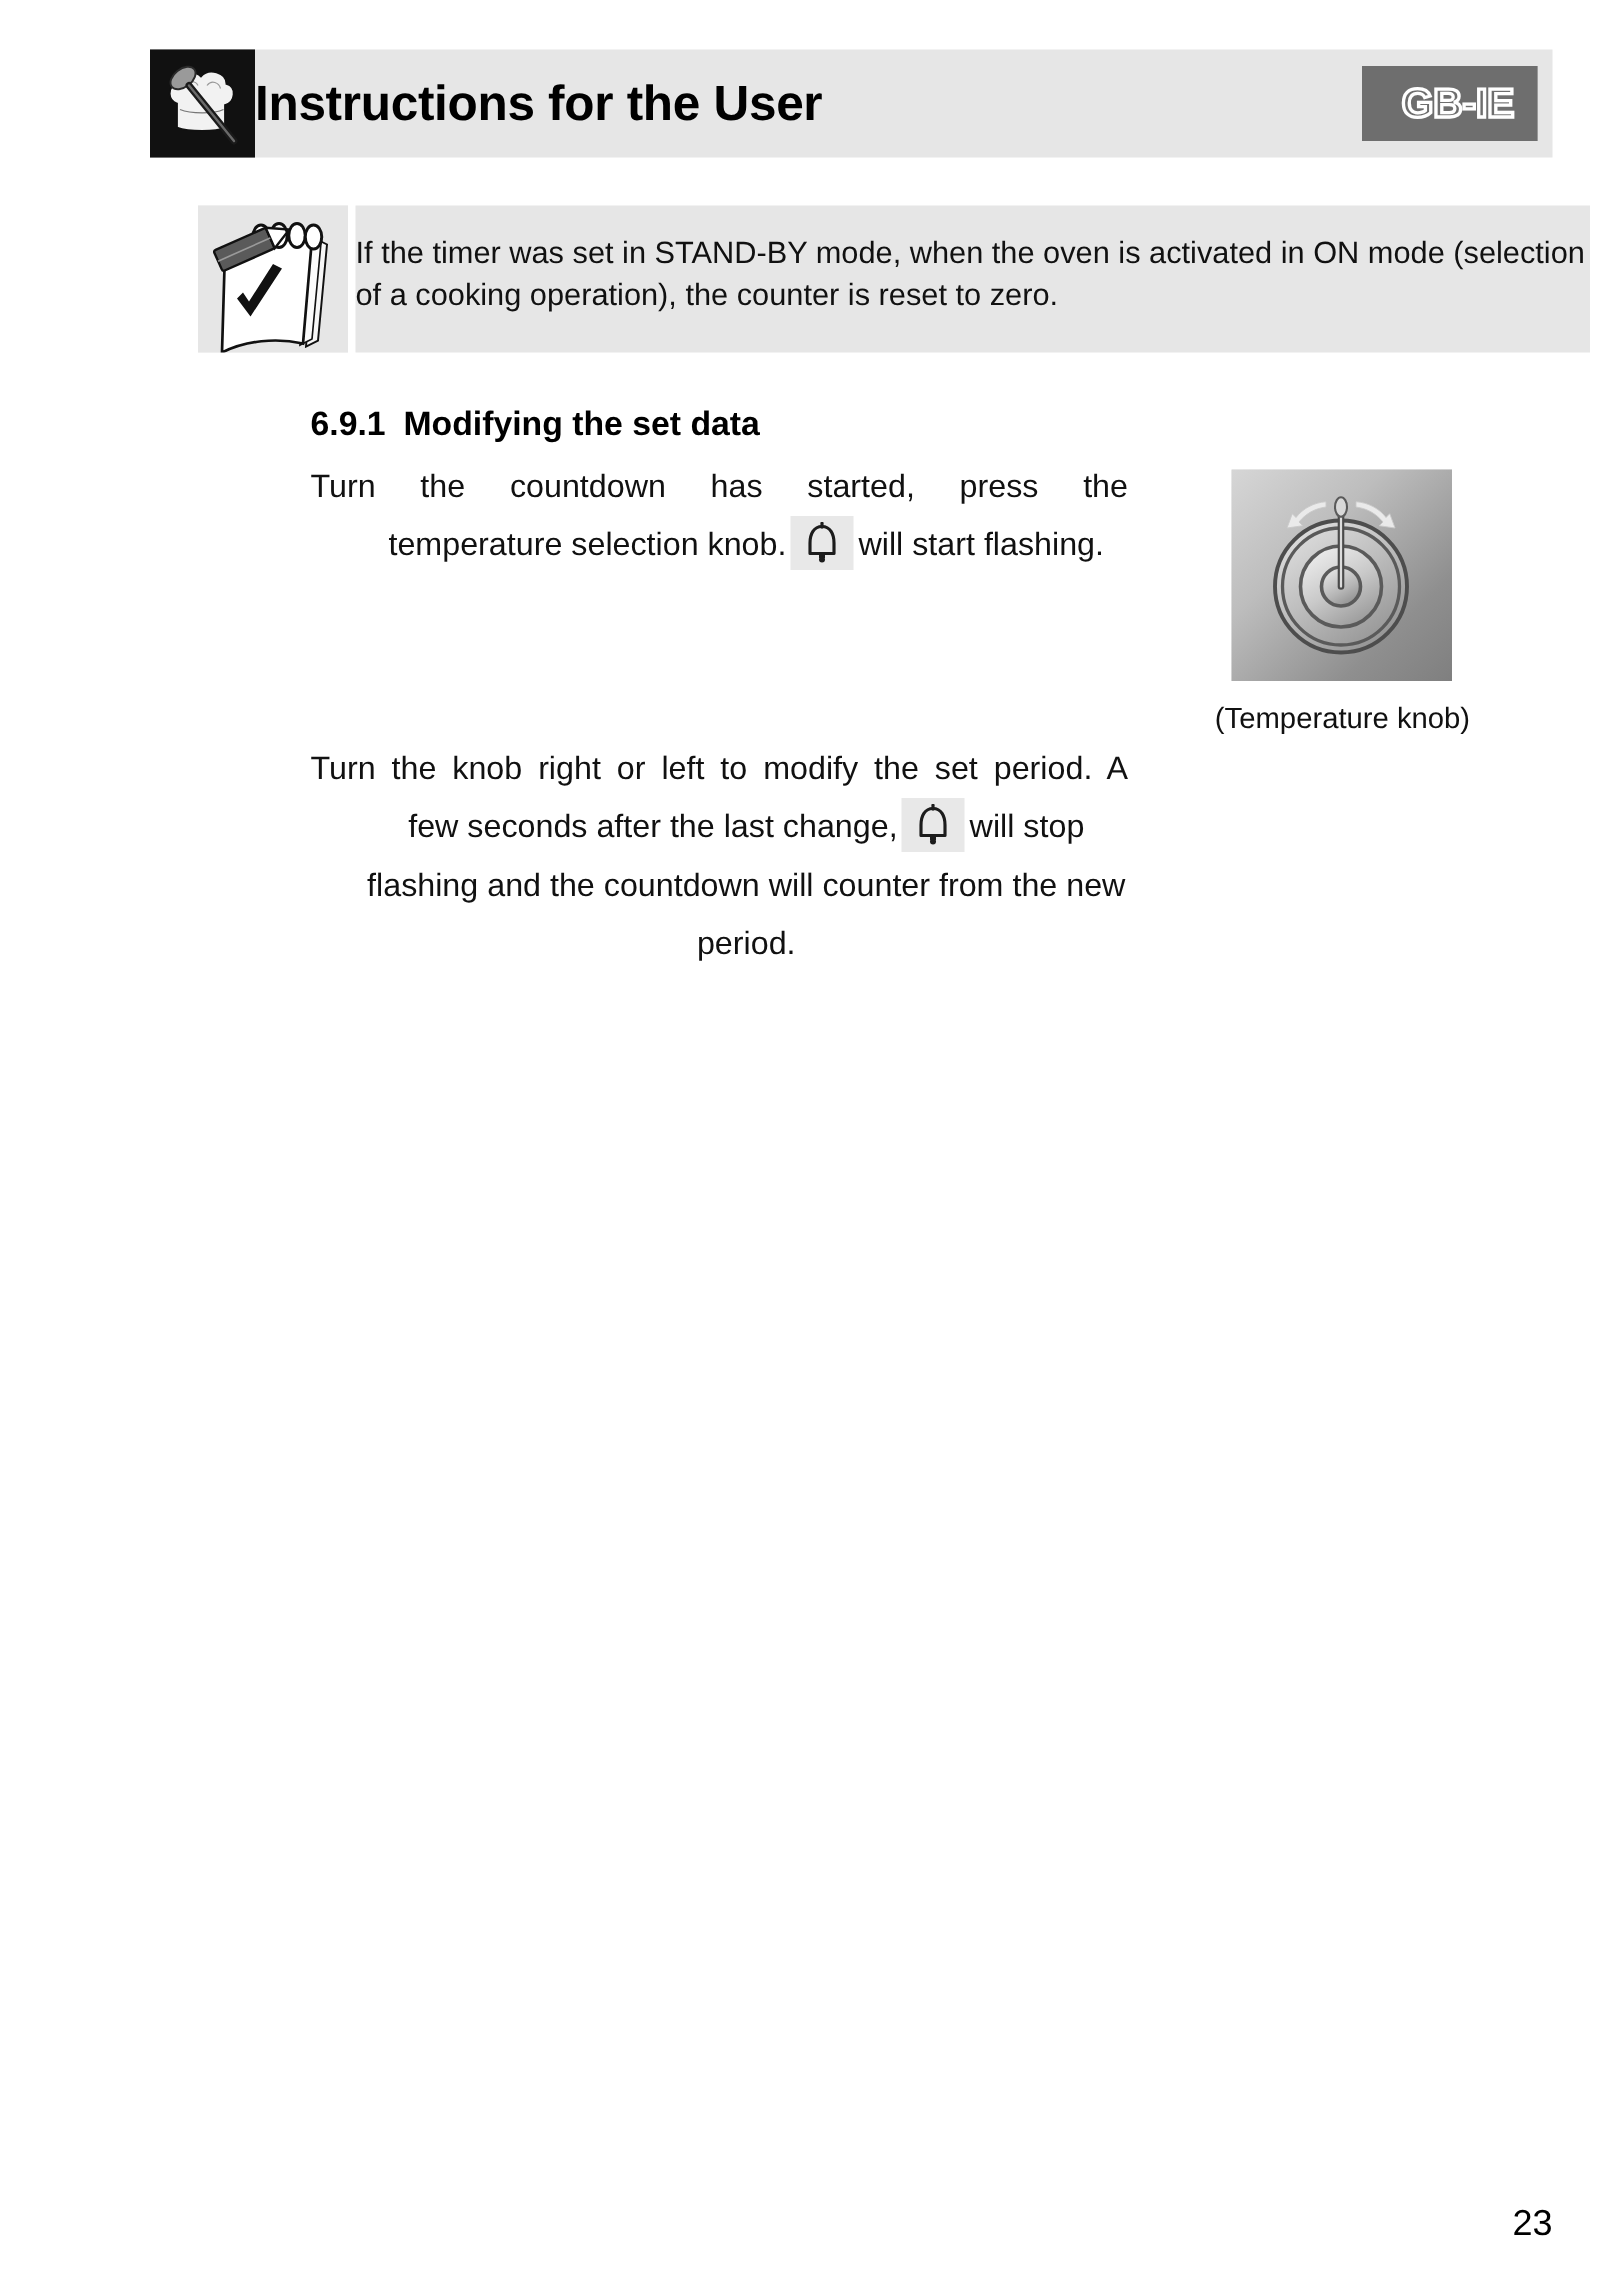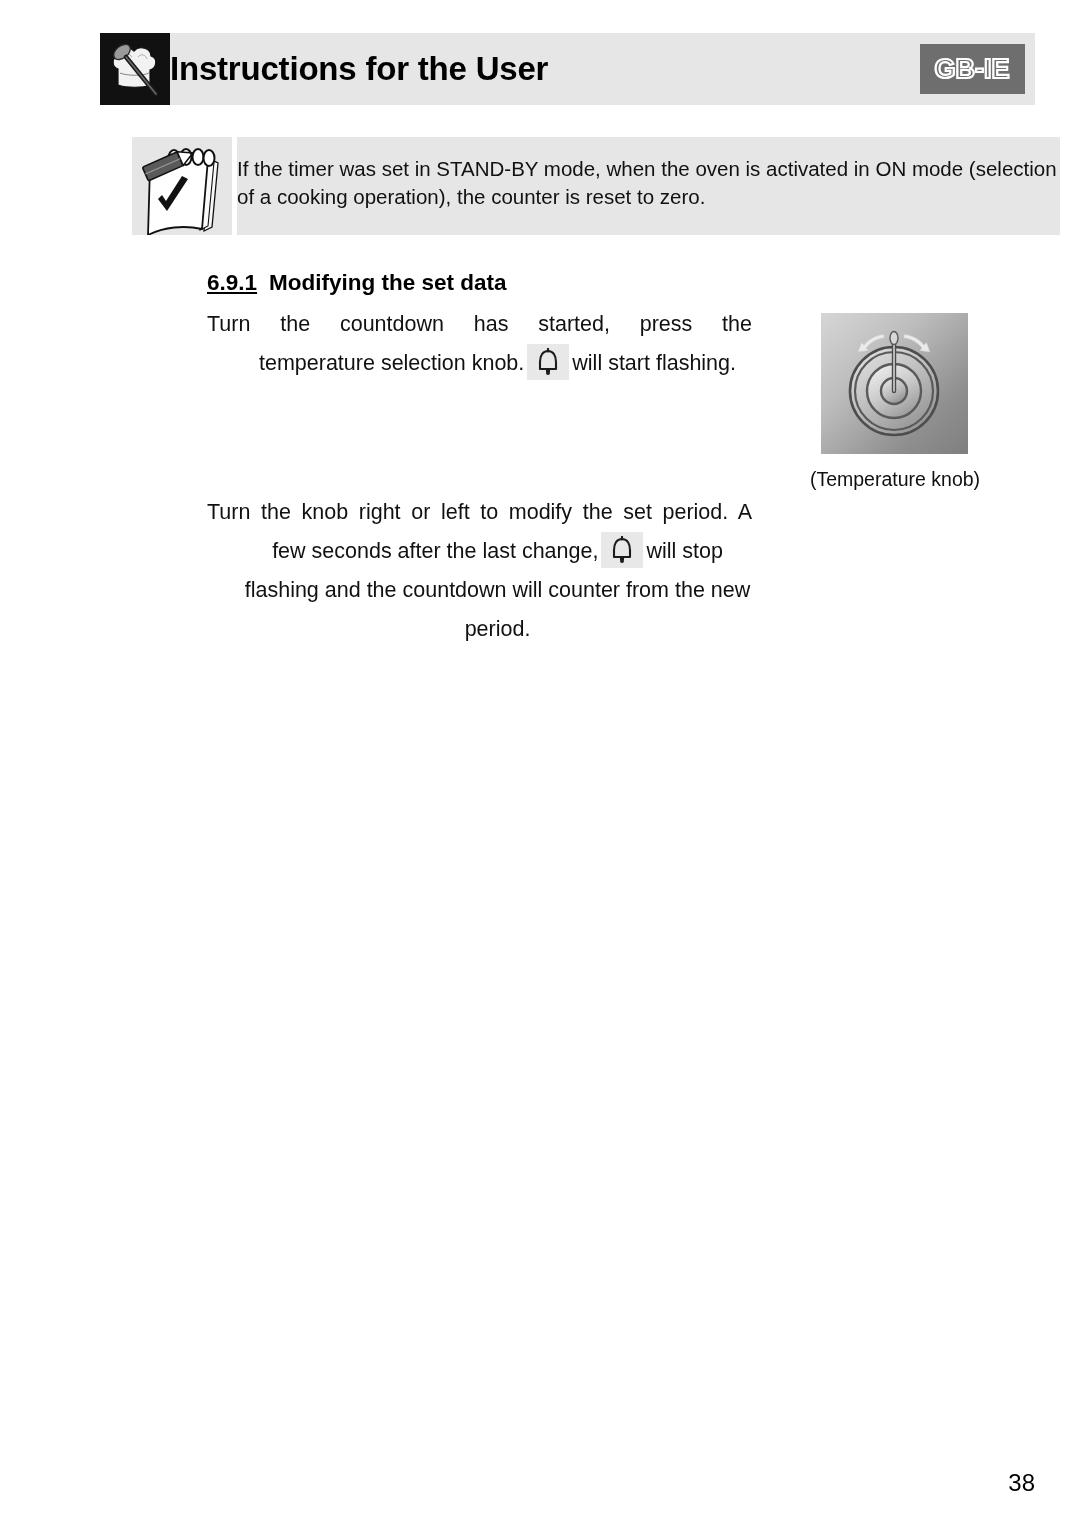--- a/index.html
+++ b/index.html
@@ -53,20 +53,21 @@
   .lang-badge {
     position: absolute;
     right: 10px;
     top: 11px;
     width: 105px;
     height: 50px;
     background: #6e6e6e;
     display: flex;
     align-items: center;
     justify-content: center;
+    padding-left: 12px;
   }
 
   
   .note-wrap {
     position: absolute;
     left: 100px;
     top: 137px;
     width: 928px;
     height: 98px;
     margin-left: 32px;
@@ -103,21 +104,20 @@
     left: 207px;
     top: 270px;
     font-size: 22.5px;
     font-weight: bold;
     color: #000;
     white-space: nowrap;
   }
   .section-heading .num {
     display: inline-block;
     width: 62px;
-    text-decoration: underline;
   }
 
   
   .para {
     position: absolute;
     left: 207px;
     font-size: 21.5px;
     line-height: 39px;
     color: #111;
   }
@@ -335,13 +335,13 @@
           <path d="M13 3 C7.5 3 5 8 5 14 L5 21 L21 21 L21 14 C21 8 18.5 3 13 3 Z" fill="none" stroke="#1c1c1c" stroke-width="2.1" stroke-linejoin="round"></path>
           <line x1="13" y1="0.8" x2="13" y2="3.4" stroke="#1c1c1c" stroke-width="2.1" stroke-linecap="round"></line>
           <rect x="11" y="21" width="4" height="3" fill="#1c1c1c"></rect>
           <circle cx="13" cy="25" r="2" fill="#1c1c1c"></circle>
         </svg></span><span>will stop</span>
   </span>
   <span class="jline-last">flashing and the countdown will counter from the new</span>
   <span class="jline-last">period.</span>
 </div>
 
-<div class="page-number">38</div>
+<div class="page-number">23</div>
 
 </body></html>

